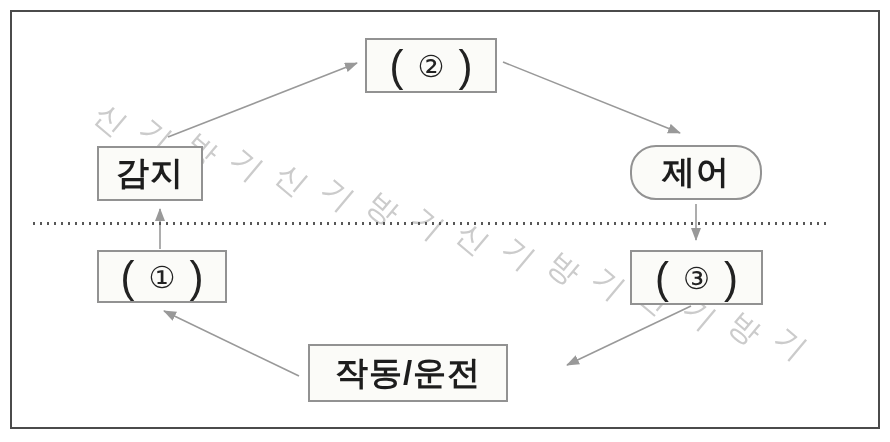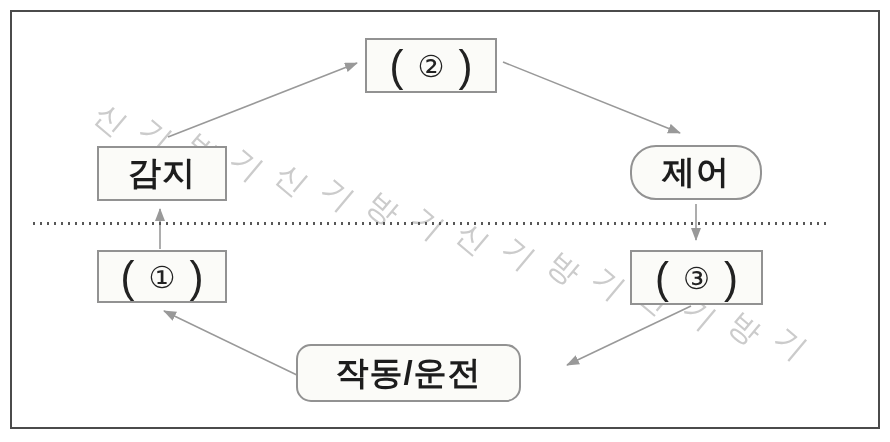--- a/index.html
+++ b/index.html
@@ -30,26 +30,26 @@
     font-weight:700;font-size:33px;color:#1d1d1d;letter-spacing:1px;white-space:nowrap;
   }
   .paren{
     font-size:42px;font-weight:400;color:#222;line-height:1;
     transform:scaleY(1.05);font-family:"Liberation Sans",sans-serif;
   }
   .circled{
     font-size:30px;font-weight:400;color:#222;line-height:1;margin:0 14px;
     font-family:"DejaVu Sans",sans-serif;position:relative;top:1px;
   }
-  #node-sense  {left:97px; top:146px;width:130px;height:55px;}
+  #node-sense  {left:97px; top:146px;width:106px;height:55px;}
   #node-blank2 {left:365px;top:38px; width:132px;height:55px;}
   #node-control{left:630px;top:145px;width:132px;height:55px;border-radius:26px;}
   #node-blank1 {left:97px; top:250px;width:130px;height:53px;}
   #node-blank3 {left:630px;top:250px;width:133px;height:55px;}
-  #node-operate{left:296px;top:344px;width:225px;height:58px;border-radius:15px;}
+  #node-operate{left:308px;top:344px;width:200px;height:58px;}
 </style>
 </head>
 <body>
 
 <div class="frame"></div>
 
 <div class="watermark-layer" id="watermark">
     <span class="wm-char" style="left: 95px; top: 104px; color: rgb(203, 203, 203);">신</span>
     <span class="wm-char" style="left: 140.3px; top: 118.9px; color: rgb(203, 203, 203);">기</span>
     <span class="wm-char" style="left: 185.6px; top: 133.8px; color: rgb(203, 203, 203);">방</span>

